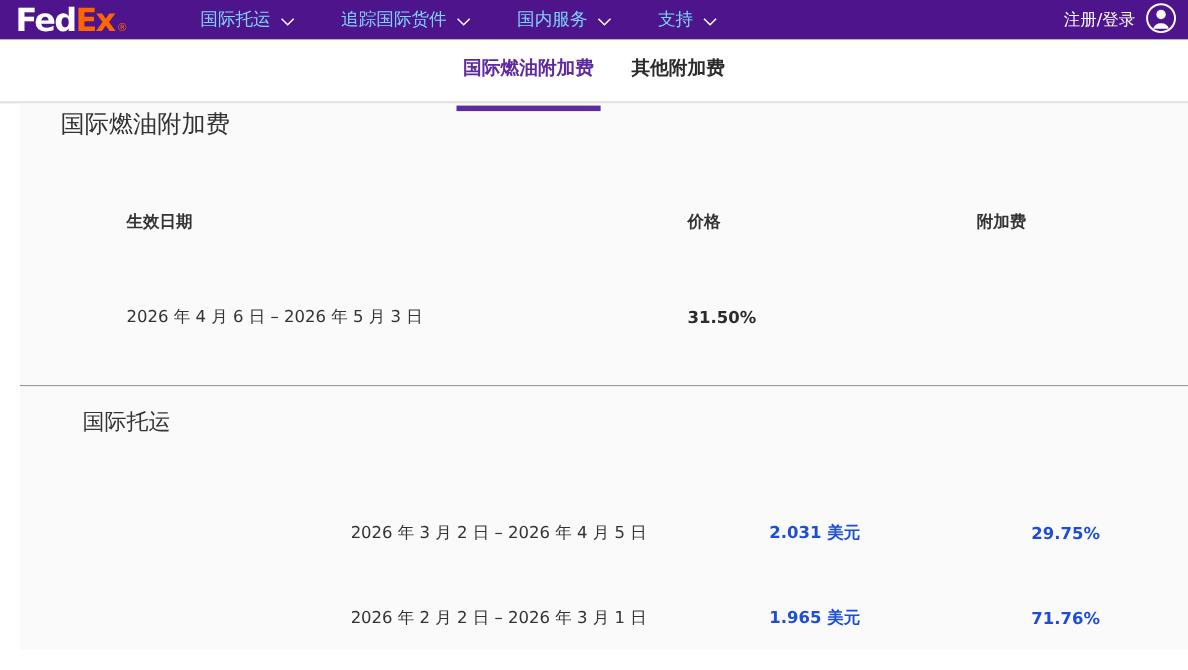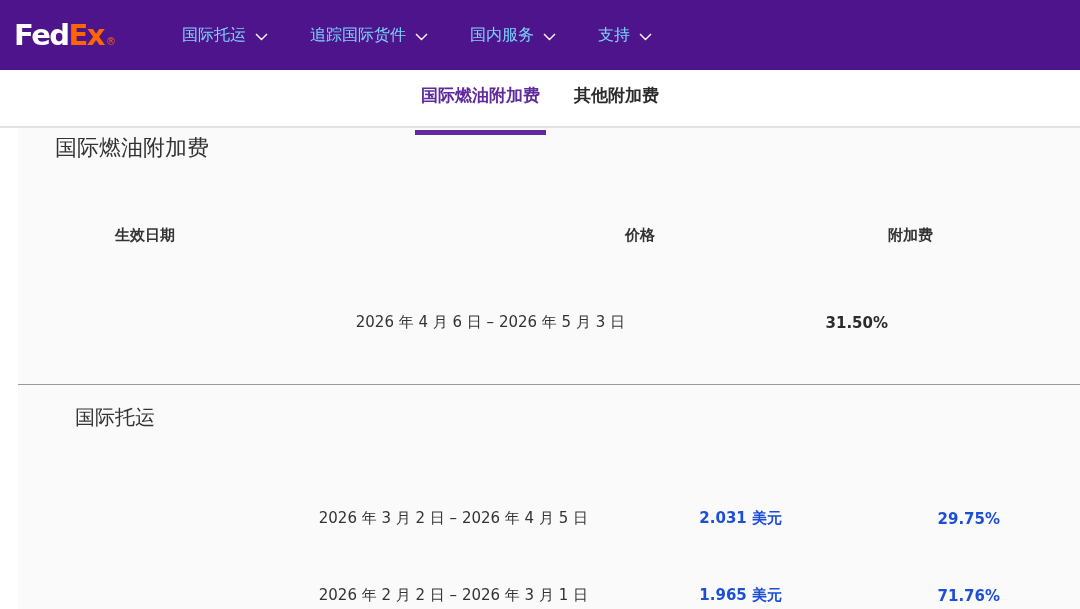--- a/index.html
+++ b/index.html
@@ -5,21 +5,21 @@
   * { box-sizing: border-box; margin: 0; padding: 0; }
   html, body { width: 1080px; height: 609px; overflow: hidden; }
   body {
     font-family: "DejaVu Sans", "Liberation Sans", sans-serif;
     background: #ffffff;
     color: #333;
   }
 
   
   .topnav {
-    height: 70px;
+    height: 36px;
     background: #4D148C;
     display: flex;
     align-items: center;
     padding: 0 10px 0 14px;
   }
   .logo {
     font-weight: 800;
     font-size: 29px;
     letter-spacing: -1.5px;
     line-height: 1;
@@ -103,21 +103,21 @@
     margin-left: 37px;
     font-size: 22px;
     font-weight: 400;
     line-height: 28px;
     color: #333;
   }
 
   .trow { display: grid; grid-template-columns: 607px 263px 1fr; align-items: center; }
   .trow .c1 { padding-left: 97px; }
   .thead { margin-top: 64px; font-size: 15px; font-weight: 700; color: #333; }
-  .tdata { margin-top: 68px; font-size: 15px; color: #333; text-align: right; }
+  .tdata { margin-top: 68px; font-size: 15px; color: #333; }
   .tdata .c2, .tdata .c3 { font-weight: 700; color: #2b2b2b; }
 
   .section-divider {
     margin-top: 52px;
     height: 1px;
     background: #9a9a9a;
     width: 100%;
   }
 
   .show-more {
@@ -169,20 +169,30 @@
           </svg></span>
     </div>
     <div class="nav-item">
       <span>支持</span>
       <span><svg width="13" height="8" viewBox="0 0 13 8">
             <path d="M1 1 L6.5 6.5 L12 1" stroke="#ffffff" stroke-width="1.4" fill="none"></path>
           </svg></span>
     </div>
   </nav>
 
+  <div class="nav-right">
+    <span class="login-link">注册/登录</span>
+    <span class="user-icon">
+      <svg width="29" height="29" viewBox="0 0 29 29">
+        <circle cx="14.5" cy="14.5" r="12.7" fill="none" stroke="#ffffff" stroke-width="1.8"></circle>
+        <circle cx="14.5" cy="11.2" r="4.3" fill="#ffffff"></circle>
+        <path d="M7.3 24.2 a 7.4 6.6 0 0 1 14.4 0 z" fill="#ffffff"></path>
+      </svg>
+    </span>
+  </div>
 </header>
 
 <div class="tabbar">
   <div class="tab active">国际燃油附加费</div>
   <div class="tab">其他附加费</div>
 </div>
 
 <main class="content-card">
 
   <h1 class="page-title">国际燃油附加费</h1>

